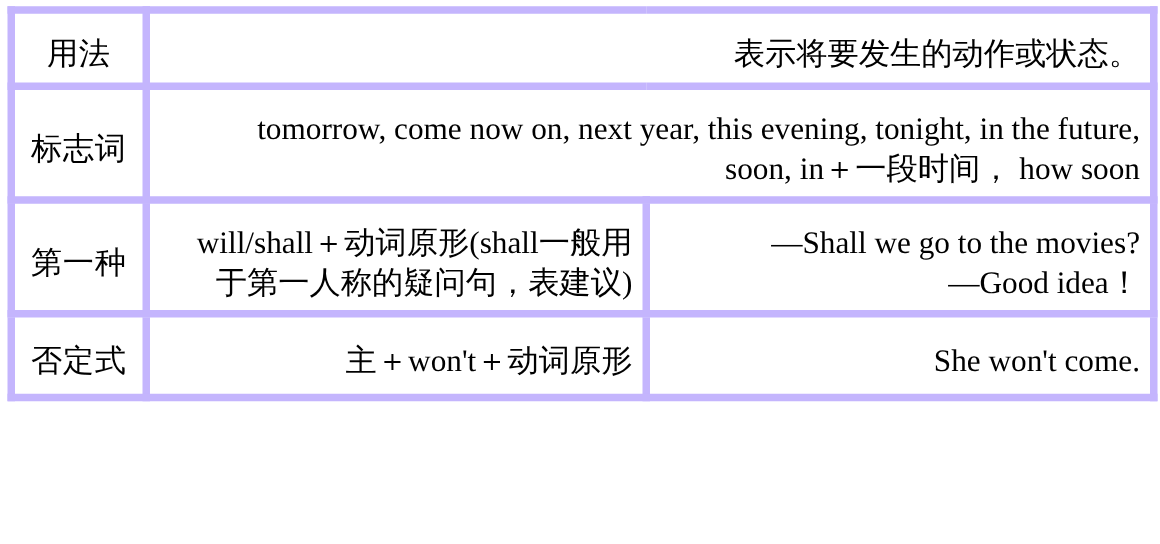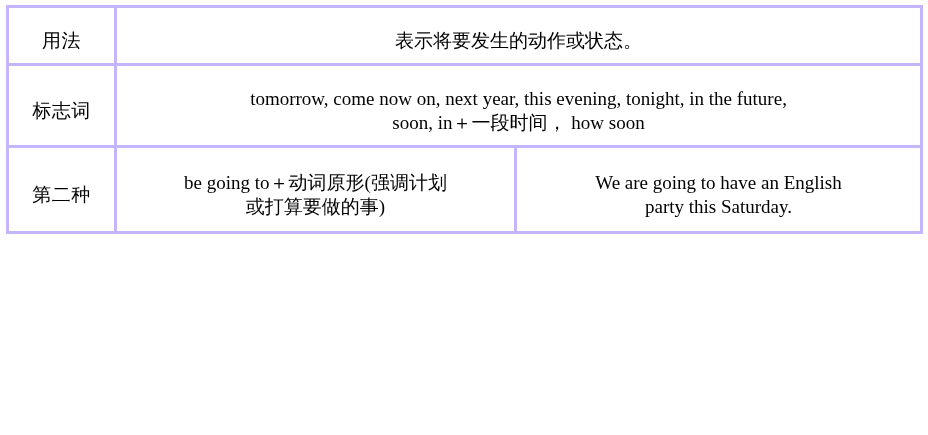--- a/index.html
+++ b/index.html
@@ -20,40 +20,40 @@
     overflow: hidden;
   }
   table.grammar-table {
     border-collapse: collapse;
     table-layout: fixed;
     width: 916px;
     margin: 5px 0 0 6px;
     border: 2px solid #000000;
   }
   table.grammar-table td {
-    border: 3px solid #c4b5fd;
+    border: 6px solid #c4b5fd;
     vertical-align: middle;
     padding: 16px 8px 5px 8px;
-    font-size: 19px;
+    font-size: 25px;
     line-height: 1.28;
     font-family: "Liberation Serif", serif;
   }
   col.c-label { width: 108px; }
   col.c-mid   { width: 400px; }
   col.c-right { width: 406px; }
 
   td.label {
     text-align: center;
     font-size: 19px;
     letter-spacing: 0.5px;
     padding-left: 2px;
     padding-right: 2px;
   }
   td.content {
-    text-align: center;
+    text-align: right;
   }
   .line { display: block; }
   .row-usage td { height: 34px; }
   .row-signal td { height: 58px; }
   .row-first td { height: 62px; }
   .row-aff td, .row-neg td, .row-que td { height: 40px; }
   .row-second td { height: 62px; }
 </style>
 </head>
 <body>
@@ -72,26 +72,35 @@
           <span class="line">表示将要发生的动作或状态。</span>
         </td>
       </tr>
       <tr class="row-signal">
         <td class="label">标志词</td>
         <td class="content" colspan="2">
           <span class="line">tomorrow, come now on, next year, this evening, tonight, in the future,</span>
           <span class="line">soon, in＋一段时间， how soon</span>
         </td>
       </tr>
-      <tr class="row-second">
-        <td class="label">第二种</td>
+      <tr class="row-first">
+        <td class="label">第一种</td>
         <td class="content">
-          <span class="line">be going to＋动词原形(强调计划</span>
-          <span class="line">或打算要做的事)</span>
+          <span class="line">will/shall＋动词原形(shall一般用</span>
+          <span class="line">于第一人称的疑问句，表建议)</span>
         </td>
         <td class="content">
-          <span class="line">We are going to have an English</span>
-          <span class="line">party this Saturday.</span>
+          <span class="line">—Shall we go to the movies?</span>
+          <span class="line">—Good idea！</span>
+        </td>
+      </tr>
+      <tr class="row-neg">
+        <td class="label">否定式</td>
+        <td class="content">
+          <span class="line">主＋won't＋动词原形</span>
+        </td>
+        <td class="content">
+          <span class="line">She won't come.</span>
         </td>
       </tr>
     </tbody>
   </table>
 </div>
 
 </body></html>

